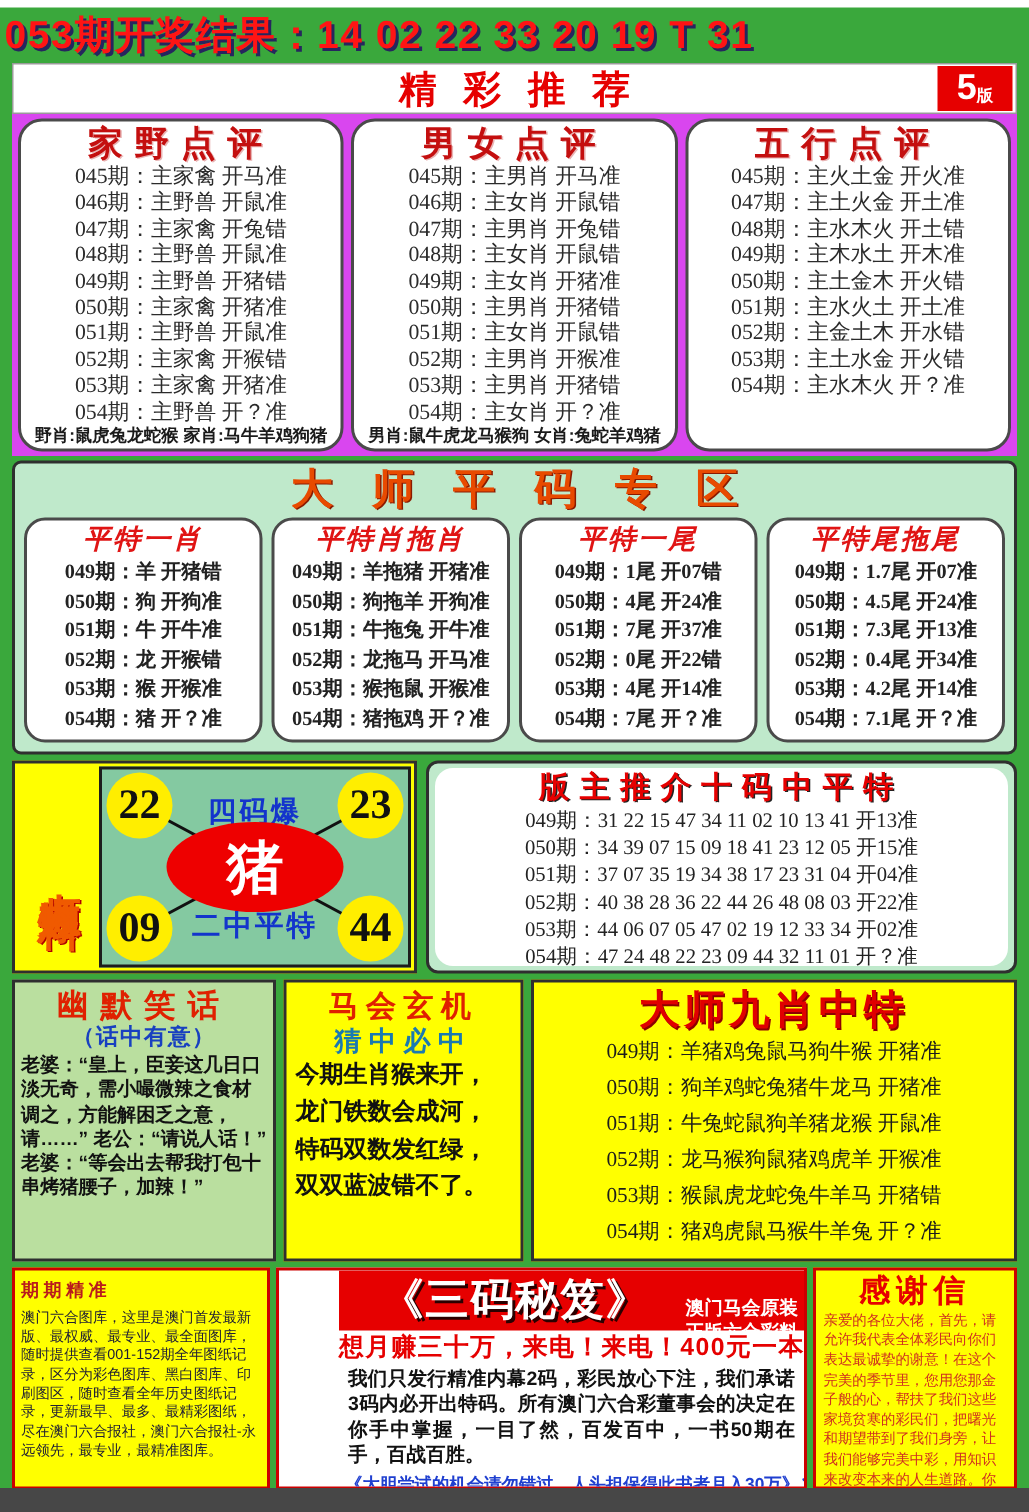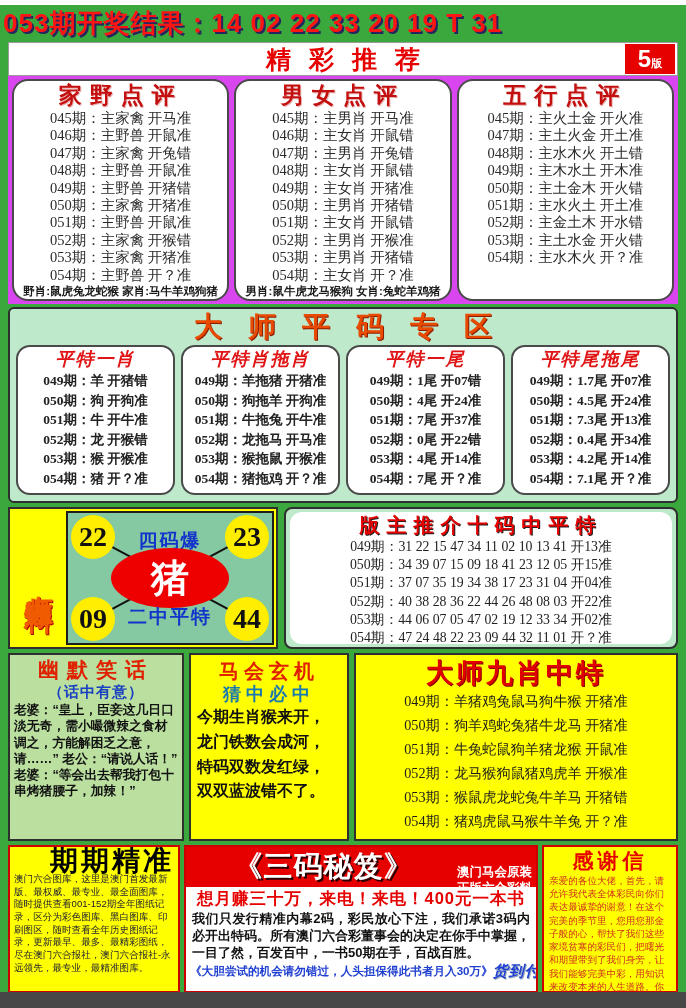--- a/index.html
+++ b/index.html
@@ -51,23 +51,23 @@
   .mystery{width:160px;background:#ffff00;border:2px solid #2f2f2f;padding:4px 6px;box-sizing:border-box;overflow:hidden;}
   .mystery-title{text-align:center;color:#e02000;font-size:20px;font-weight:bold;letter-spacing:5px;line-height:24px;}
   .mystery-sub{text-align:center;color:#1a7ab0;font-size:18px;font-weight:bold;letter-spacing:5px;line-height:22px;}
   .mystery-body{font-size:16px;font-weight:bold;color:#111;line-height:1.55;white-space:nowrap;}
   .nine{flex:1;background:#ffff00;border:2px solid #2f2f2f;padding:2px 4px;box-sizing:border-box;overflow:hidden;}
   .nine-title{text-align:center;color:#e00000;font-size:27px;font-weight:bold;letter-spacing:3px;line-height:32px;text-shadow:1px 1px 0 #8d0000;}
   .nine-row{font-size:14.2px;line-height:24px;color:#1c1c1c;text-align:center;white-space:nowrap;font-family:"Liberation Serif",serif;}
   
   .rowD{display:flex;margin:4px 8px 0;gap:4px;height:148px;}
   .dleft{width:172px;background:#ffff00;border:2px solid #cc0000;box-sizing:border-box;padding:1px 4px;overflow:hidden;}
-  .dleft-title{text-align:right;color:#000000;font-size:28px;font-weight:bold;letter-spacing:3px;line-height:25px;}
+  .dleft-title{text-align:left;color:#b91c1c;font-size:12px;font-weight:bold;letter-spacing:3px;line-height:25px;}
   .dleft-body{font-size:9.6px;color:#222233;line-height:1.32;}
-  .dmid{flex:1;background:#fff;border:2px solid #cc0000;box-sizing:border-box;display:flex;flex-direction:column;overflow:hidden;}
+  .dmid{flex:1;background:#fff;border:2px solid #cc0000;box-sizing:border-box;display:flex;flex-direction:column;overflow:hidden;padding-left:40px;}
   .dmid-head{background:#e60000;display:flex;align-items:center;padding:0 4px;height:40px;}
   .dmid-title{color:#fff;font-size:29px;font-weight:bold;white-space:nowrap;letter-spacing:1px;text-shadow:2px 2px 0 #2a0000;flex:1;text-align:center;}
   .dmid-sub{color:#fff;font-size:12.5px;font-weight:bold;line-height:1.25;text-align:center;white-space:nowrap;margin-top:28px;}
   .hotline{color:#e60000;font-size:16.5px;font-weight:bold;text-align:center;line-height:23px;letter-spacing:1px;white-space:nowrap;}
   .dmid-body{font-size:13px;font-weight:bold;color:#111;line-height:1.32;padding:0 6px;text-align:justify;}
   .dmid-foot{display:flex;align-items:center;justify-content:space-between;padding:1px 4px 2px;}
   .blue-line{color:#1f3fd0;font-size:11.6px;font-weight:bold;white-space:nowrap;}
   .cod{color:#1f3fd0;font-size:15px;font-weight:bold;font-style:italic;letter-spacing:1px;white-space:nowrap;text-shadow:1px 1px 0 #9ab;}
   .dright{width:136px;background:#ffff00;border:2px solid #cc0000;box-sizing:border-box;padding:1px 5px;overflow:hidden;}
   .dright-title{text-align:center;color:#e60000;font-size:21px;font-weight:bold;letter-spacing:4px;line-height:26px;}

